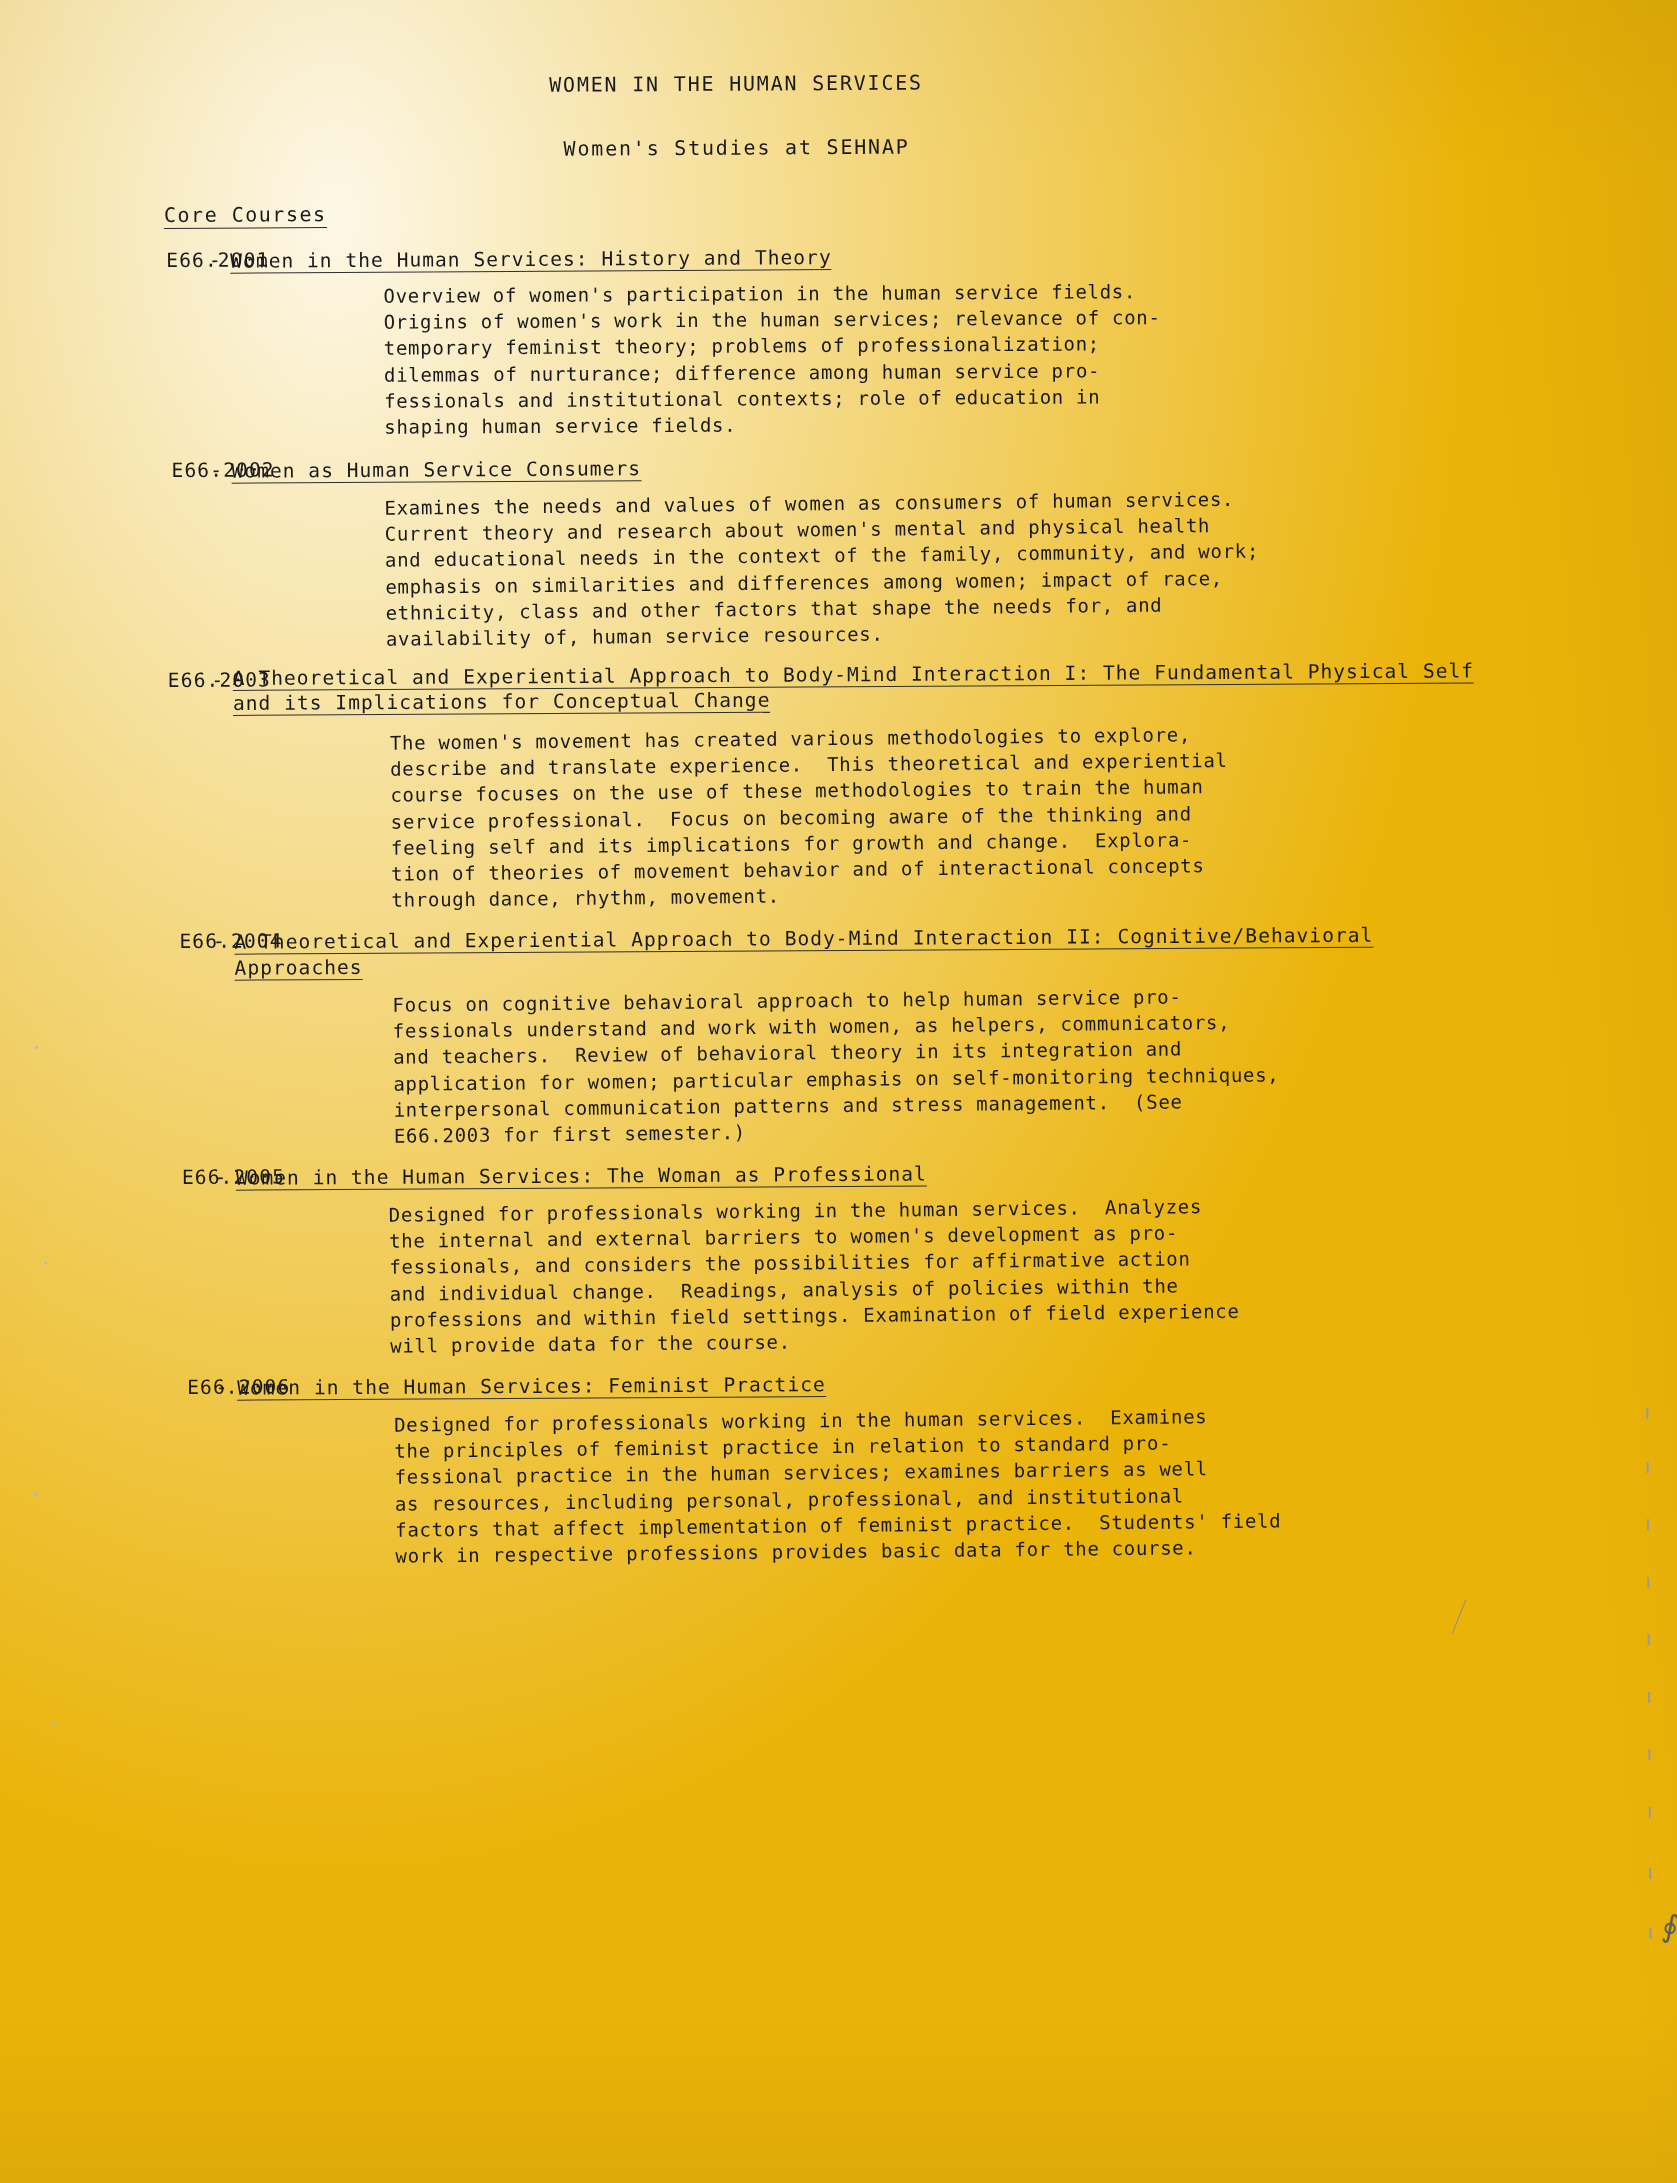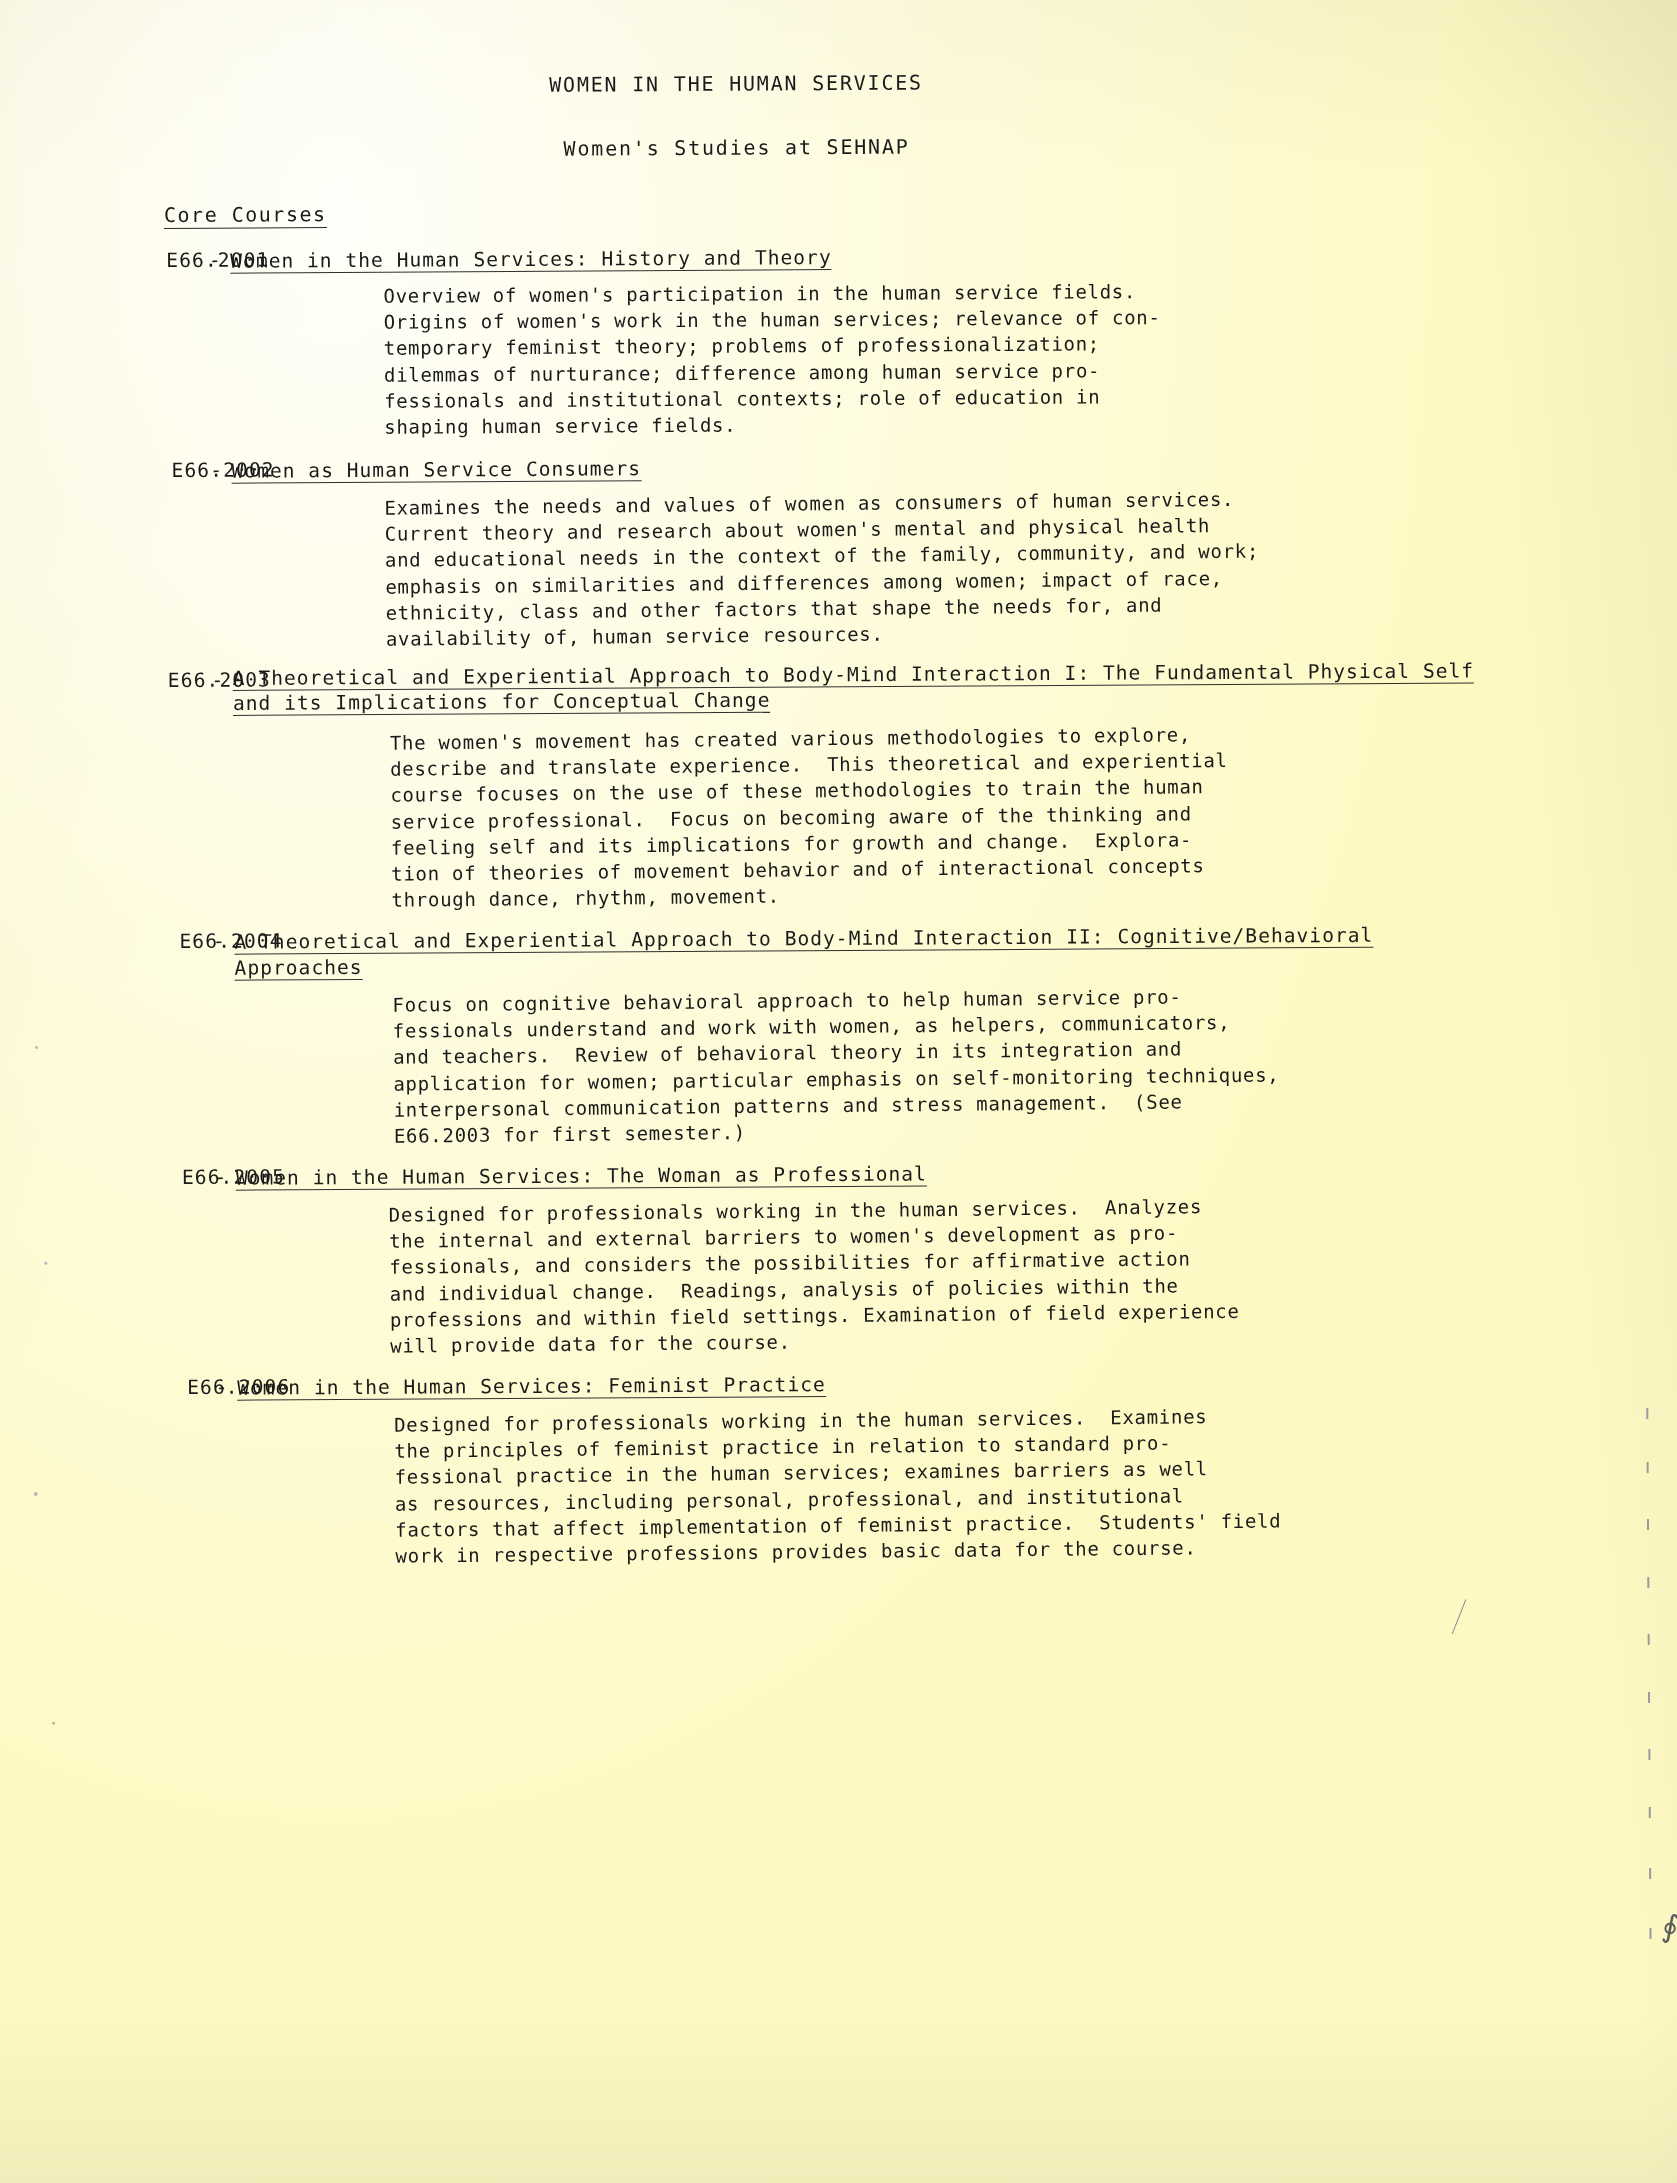--- a/index.html
+++ b/index.html
@@ -11,21 +11,21 @@
     width: 1678px;
     height: 2183px;
     position: relative;
     overflow: hidden;
     font-family: "DejaVu Sans Mono", monospace;
     color: #1a1a1a;
   }
   .page {
     position: absolute;
     inset: 0;
-    background: #fef9c3;
+    background: #eab308;
   }
   
   .page::before {
     content: "";
     position: absolute;
     inset: 0;
     background:
       radial-gradient(ellipse at 20% 10%, rgba(255,255,255,0.9) 0%, rgba(250,249,246,0) 60%),
       linear-gradient(105deg, rgba(0,0,0,0.035) 0%, rgba(0,0,0,0) 18%),
       linear-gradient(265deg, rgba(0,0,0,0.05) 0%, rgba(0,0,0,0) 12%),

